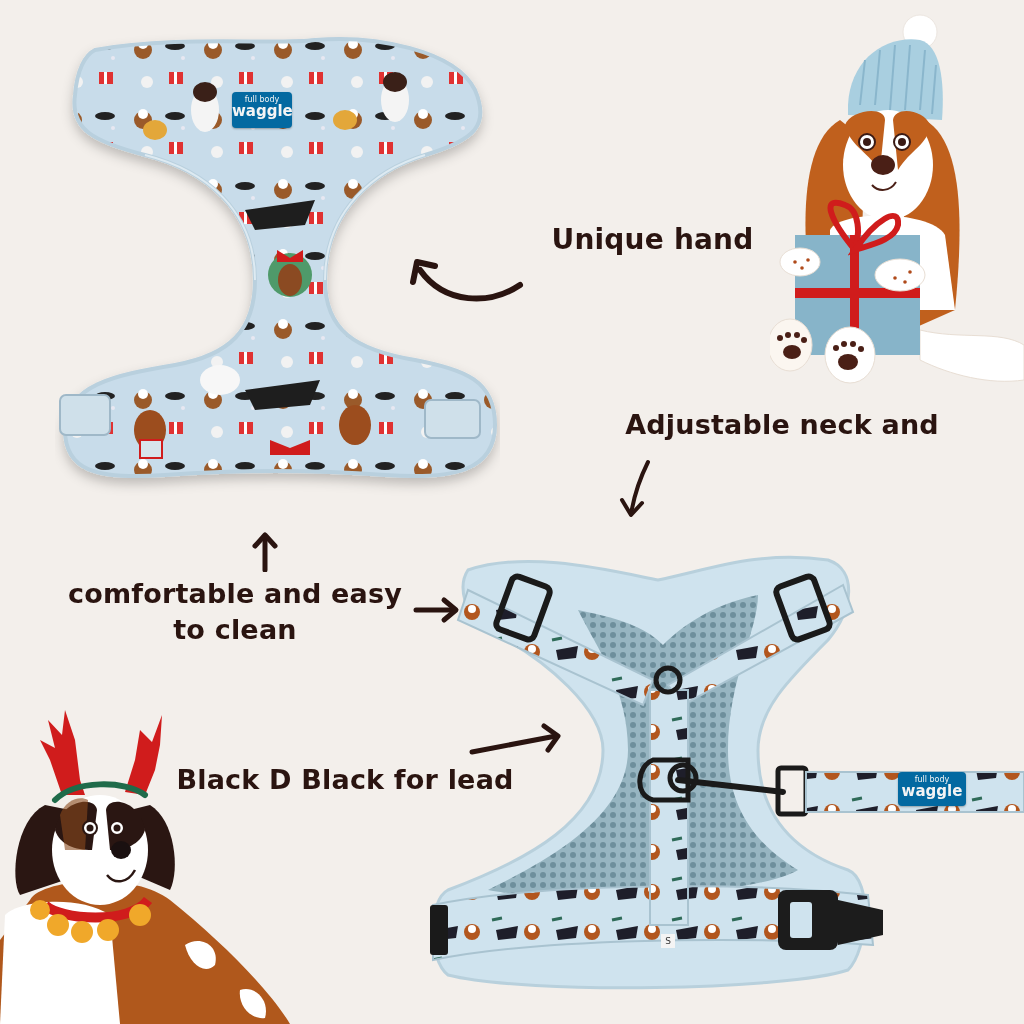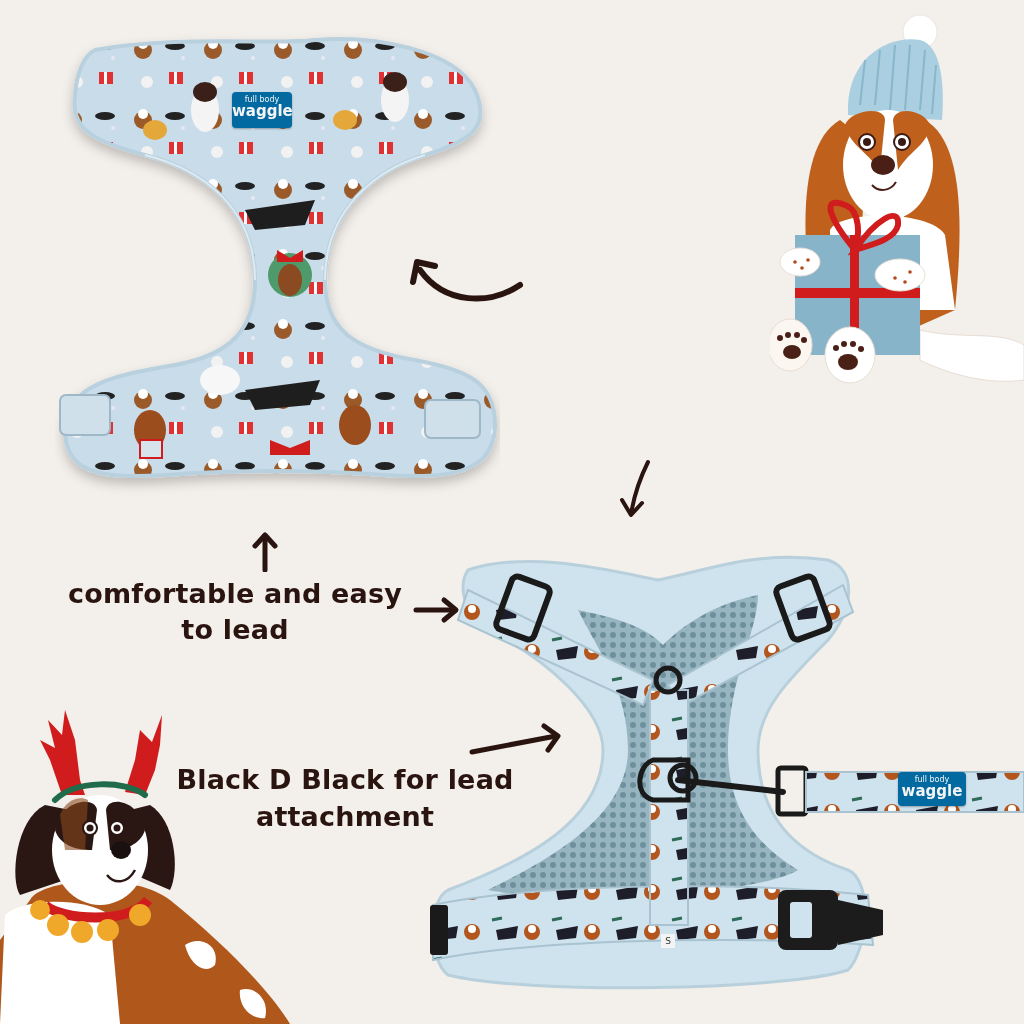--- a/index.html
+++ b/index.html
@@ -75,20 +75,21 @@
 </div>
 
 <div class="abs" style="left:405px; top:250px; width:125px; height:60px;">
   <svg width="125" height="60" viewBox="0 0 125 60">
     <path d="M115 35 C85 55 40 55 15 20" fill="none" stroke="#2a1410" stroke-width="6" stroke-linecap="round"></path>
     <path d="M8 32 L12 12 L30 16" fill="none" stroke="#2a1410" stroke-width="6" stroke-linecap="round" stroke-linejoin="round"></path>
   </svg>
 </div>
 
 <div class="caption" style="left:530px; top:222px; width:245px; font-size:28px;">
+  <span>Unique hand</span>
 </div>
 
 <div class="abs" style="left:770px; top:10px; width:254px; height:380px;">
   <svg width="254" height="380" viewBox="0 0 254 380">
 
     <path d="M150 320 C190 330 230 320 254 335 L254 370 C220 375 180 365 150 350 Z" fill="#fff" stroke="#e8ded4" stroke-width="1"></path>
 
     <path d="M70 110 C35 130 30 200 40 280 L90 290 L95 130 Z" fill="#c0601d"></path>
     <path d="M155 110 C190 130 195 200 185 300 L140 320 L130 130 Z" fill="#c0601d"></path>
 
@@ -134,56 +135,56 @@
     <ellipse cx="80" cy="345" rx="25" ry="28" fill="#fff" stroke="#e8ded4" stroke-width="1"></ellipse>
     <ellipse cx="78" cy="352" rx="10" ry="8" fill="#4a1f16"></ellipse>
     <circle cx="66" cy="338" r="3" fill="#4a1f16"></circle>
       <circle cx="74" cy="334" r="3" fill="#4a1f16"></circle>
       <circle cx="83" cy="334" r="3" fill="#4a1f16"></circle>
       <circle cx="91" cy="339" r="3" fill="#4a1f16"></circle>
   </svg>
 </div>
 
 <div class="caption" style="left:612px; top:408px; width:340px; font-size:27px;">
+  <span>Adjustable neck and</span>
 </div>
 <div class="abs" style="left:618px; top:458px; width:40px; height:62px;">
   <svg width="40" height="62" viewBox="0 0 40 62">
     <path d="M30 4 C22 20 16 38 13 56" fill="none" stroke="#2a1410" stroke-width="4" stroke-linecap="round"></path>
     <path d="M4 42 L13 57 L24 45" fill="none" stroke="#2a1410" stroke-width="4" stroke-linecap="round" stroke-linejoin="round"></path>
   </svg>
 </div>
 
 <div class="abs" style="left:250px; top:530px; width:30px; height:42px;">
   <svg width="30" height="42" viewBox="0 0 30 42">
     <path d="M15 40 L15 6" stroke="#2a1410" stroke-width="5" stroke-linecap="round"></path>
     <path d="M5 16 L15 5 L25 16" fill="none" stroke="#2a1410" stroke-width="5" stroke-linecap="round" stroke-linejoin="round"></path>
   </svg>
 </div>
 
 <div class="caption" style="left:55px; top:576px; width:360px; font-size:27px; line-height:1.32;">
   <span>comfortable and easy</span>
-  <span>to lead</span>
+  <span>to clean</span>
 </div>
 <div class="abs" style="left:412px; top:596px; width:48px; height:28px;">
   <svg width="48" height="28" viewBox="0 0 48 28">
     <path d="M4 14 L42 14" stroke="#2a1410" stroke-width="5" stroke-linecap="round"></path>
     <path d="M32 4 L44 14 L32 24" fill="none" stroke="#2a1410" stroke-width="5" stroke-linecap="round" stroke-linejoin="round"></path>
   </svg>
 </div>
 
 <div class="abs" style="left:468px; top:722px; width:96px; height:36px;">
   <svg width="96" height="36" viewBox="0 0 96 36">
     <path d="M4 30 L88 14" stroke="#2a1410" stroke-width="5" stroke-linecap="round"></path>
     <path d="M76 4 L90 14 L80 28" fill="none" stroke="#2a1410" stroke-width="5" stroke-linecap="round" stroke-linejoin="round"></path>
   </svg>
 </div>
 
 <div class="caption" style="left:175px; top:762px; width:340px; font-size:27px; line-height:1.36;">
   <span>Black D Black for lead</span>
-  <span>attachment</span>
 </div>
 
 <div class="abs" style="left:428px; top:550px; width:596px; height:460px;">
   <svg width="596" height="460" viewBox="0 0 596 460">
     <defs>
       <pattern id="mesh" width="10" height="10" patternUnits="userSpaceOnUse">
         <rect width="10" height="10" fill="#97b5c1"></rect>
         <circle cx="5" cy="5" r="3" fill="#6e8f9c"></circle>
       </pattern>
       <pattern id="pat2" width="60" height="40" patternUnits="userSpaceOnUse">

